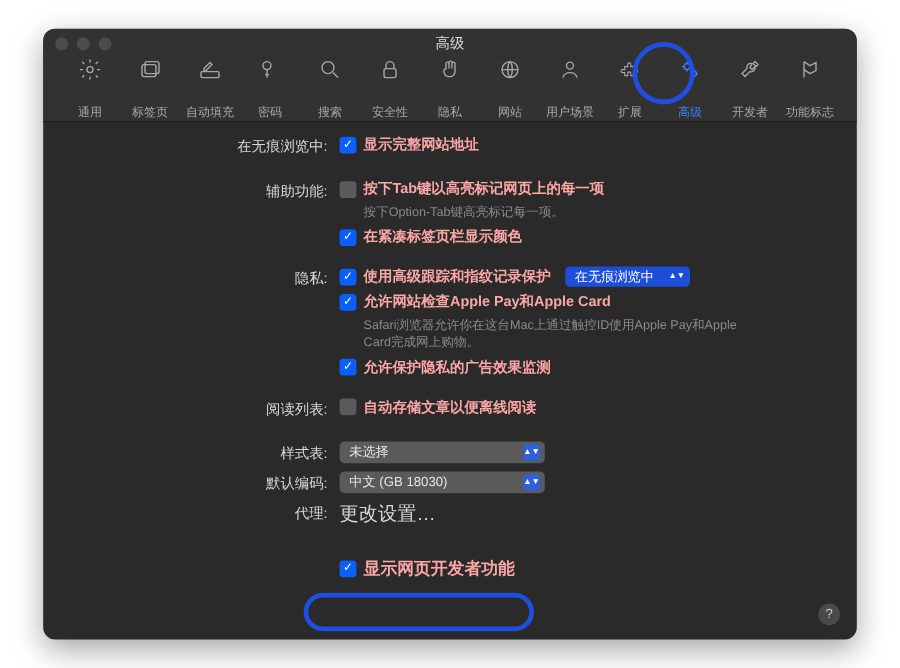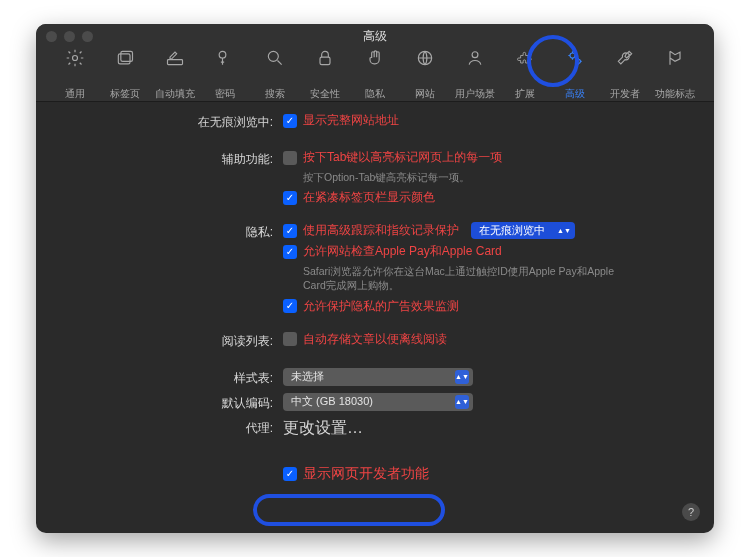--- a/index.html
+++ b/index.html
@@ -73,35 +73,35 @@
   }
   .val { flex:1; }
   .chk-line { display:flex; align-items:center; gap:6px; margin-bottom:4px; }
   .chk {
     width: 14px; height: 14px; border-radius: 3px;
     background: #5a5a5a; flex-shrink:0;
     display:flex; align-items:center; justify-content:center;
   }
   .chk.on { background: #0a60ff; }
   .chk.on::after { content:"✓"; color:#fff; font-size:10px; line-height:1; }
-  .txt { color:#ef4444; font-size:12px; }
+  .txt { color:#fca5a5; font-size:12px;font-weight:bold; }
   .hint { color:#8a8a8a; font-size:10.5px; margin: 0 0 5px 20px; line-height:1.35; max-width: 320px;}
   .stepper {
     display:inline-flex; align-items:center; background:#565656;
     border-radius:4px; padding:0 4px; height:16px; font-size:10px; margin-left:4px;
     color:#ccc;
   }
   .stepper .n { padding: 0 4px 0 2px; }
   .stepper .arr { font-size:8px; line-height:8px; display:flex; flex-direction:column; }
   .select {
     display:inline-flex; align-items:center; justify-content:space-between;
     background:#1d4ed8; color:#fff; border-radius:4px;
     height:18px; font-size:11px; padding: 0 4px 0 8px;
   }
-  .select.wide { width: 190px; background:#5a5a5a; color:#e4e4e4; }
+  .select.wide { width: 171px; background:#5a5a5a; color:#e4e4e4; }
   .select.wide .knob { background:#2f60d8; }
   .select .knob {
     width:14px; height:14px; border-radius:3px;
     display:flex; flex-direction:column; align-items:center; justify-content:center;
     font-size:7px; line-height:6px; color:#fff;
   }
   .select.small { height:17px; font-size:11px; }
   .link { color:#d6d6d6; font-size:16px; }
   .help {
     position:absolute; right: 14px; bottom: 12px;

